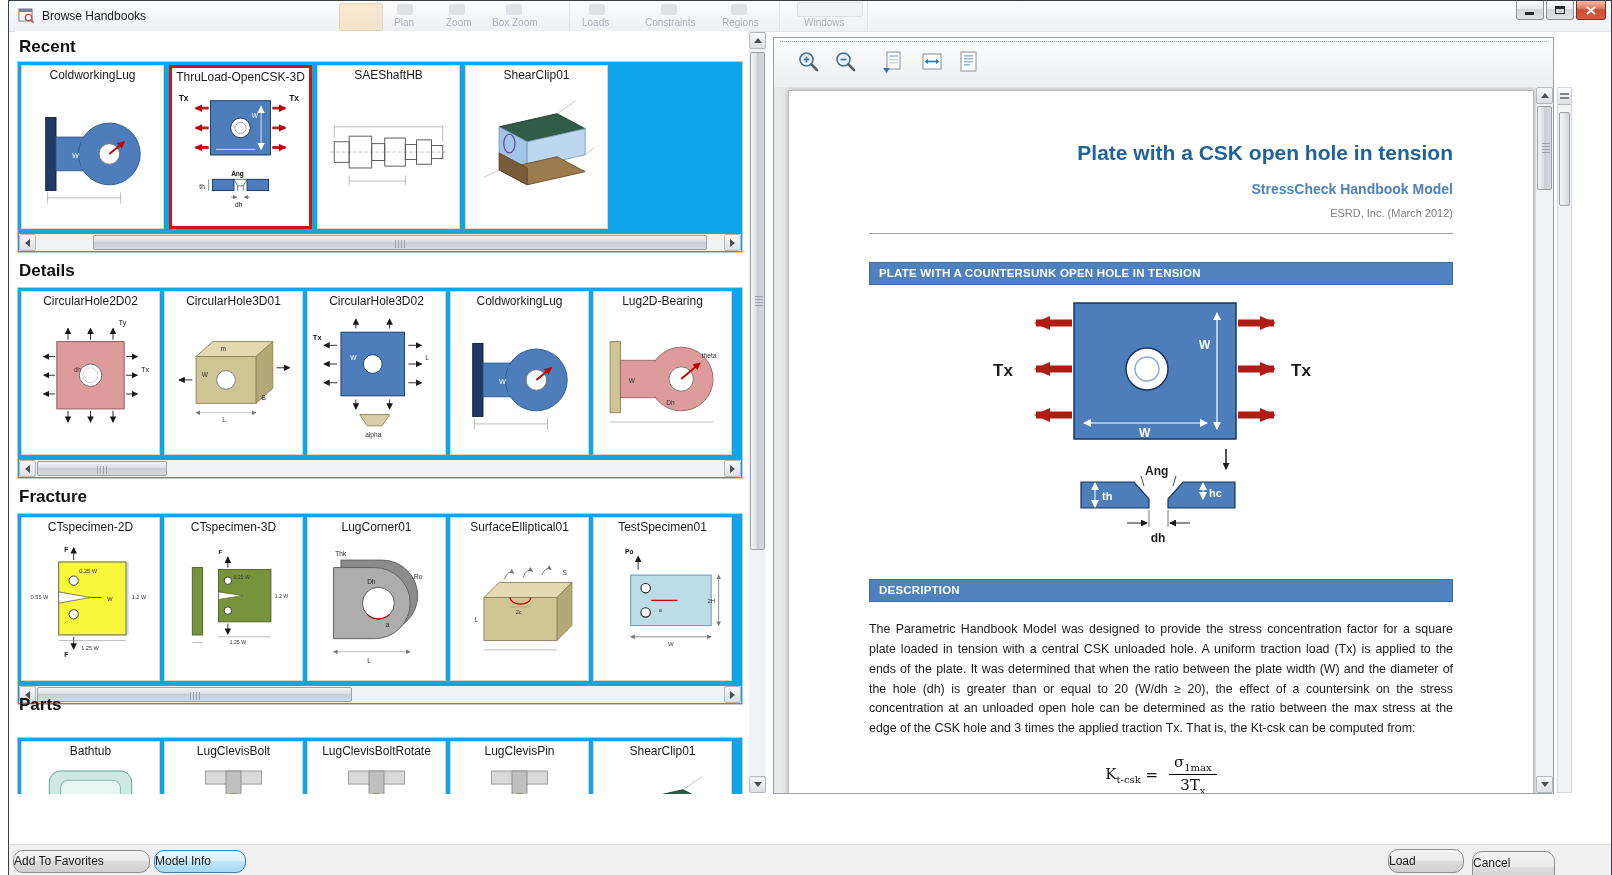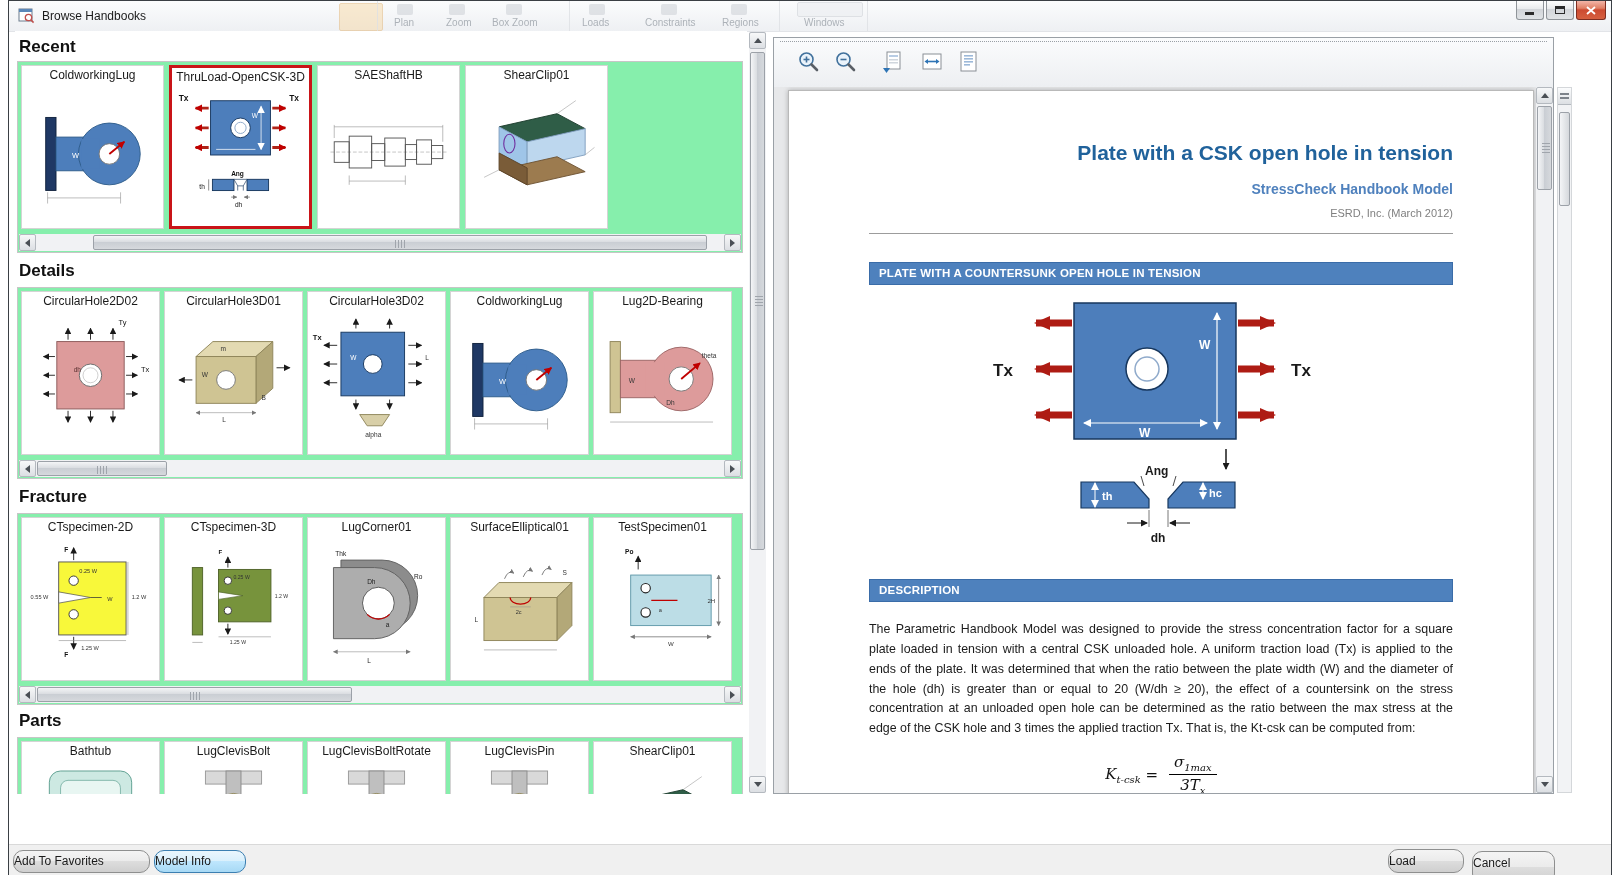--- a/index.html
+++ b/index.html
@@ -16,21 +16,21 @@
   .ghost-orange{position:absolute;left:330px;top:2px;width:42px;height:26px;background:#F7D9A6;border:1px solid #E2B270;opacity:.5;border-radius:2px;}
   .ghost-btn{position:absolute;left:788px;top:1px;width:64px;height:13px;background:#eceef1;border:1px solid #cfd3d8;opacity:.6;border-radius:2px;}
   .ghost-sep{position:absolute;top:0;width:1px;height:30px;background:#dde0e4;opacity:.8;}
   #winbtns{position:absolute;right:5px;top:0;display:flex;gap:2px;}
   .winbtn{width:28px;height:19px;border:1px solid #8f9499;border-top:none;border-radius:0 0 3px 3px;background:linear-gradient(#fefefe,#e8eaec 45%,#d2d5d9 46%,#e0e3e6);box-sizing:border-box;display:flex;align-items:center;justify-content:center;}
   .winbtn.close{width:30px;border-color:#7e2d20;background:linear-gradient(#f2b5a8,#e08066 40%,#cc4a31 50%,#d6603f);}
 
   
   #left-panel{position:absolute;left:6px;top:30px;width:732px;height:763px;overflow:hidden;background:#fff;}
   .sec-title{position:absolute;left:4px;font-size:17px;font-weight:bold;color:#111;}
-  .sec-box{position:absolute;left:2px;width:726px;border:1px solid #c6c6c6;background:#86efac;box-sizing:border-box;overflow:hidden;}
+  .sec-box{position:absolute;left:2px;width:726px;border:1px solid #c6c6c6;background:#0ea5e9;box-sizing:border-box;overflow:hidden;}
   .cards{position:absolute;left:1px;right:1px;top:1px;bottom:18px;display:flex;padding:2px;overflow:hidden;}
   .card{flex:0 0 auto;height:164px;background:#fff;border:1px solid #d4d4d4;box-sizing:border-box;overflow:hidden;}
   .gapL .card{width:143px;margin-right:5px;}
   .gapS .card{width:139px;margin-right:4px;}
   .card.selected{border:3px solid #C91418;}
   .card-label{height:18px;line-height:18px;font-size:12px;text-align:center;color:#1a1a1a;white-space:nowrap;overflow:hidden;}
   .thumb{display:block;margin:0 auto;width:131px;height:138px;}
 
   
   .hscroll{position:absolute;left:1px;right:1px;bottom:1px;height:17px;background:#f1f2f4;}
@@ -56,21 +56,21 @@
   #doc-area{position:absolute;left:0;right:0;top:49px;bottom:0;overflow:hidden;background:#e7e8ea;}
   #page{position:absolute;left:14px;top:3px;width:746px;height:900px;background:#fff;border:1px solid #b9b9b9;box-shadow:0 0 5px rgba(0,0,0,.25);box-sizing:border-box;}
   #page-inner{padding:50px 80px 0 80px;}
   .doc-title{font-size:21px;font-weight:bold;color:#20629B;text-align:right;}
   .doc-sub{margin-top:16px;font-size:14px;font-weight:bold;color:#4F81BD;text-align:right;}
   .doc-by{margin-top:10px;font-size:11px;color:#7f7f7f;text-align:right;}
   .doc-rule{margin-top:14px;border-top:1px solid #9c9c9c;}
   .banner{margin-top:28px;height:21px;line-height:21px;background:#4E81BD;border:1px solid #3a6ca8;color:#fff;font-size:11.5px;font-weight:bold;padding-left:9px;letter-spacing:.2px;}
   .diagram-wrap{text-align:center;margin-top:12px;}
   .doc-para{margin-top:18px;font-size:12.4px;line-height:1.6;color:#1b1b1b;text-align:justify;}
-  .formula{margin-top:14px;text-align:center;font-family:"DejaVu Serif",serif;font-style:italic;font-size:15px;color:#111;}
+  .formula{margin-top:14px;text-align:center;font-family:"DejaVu Serif",serif;font-size:15px;color:#111;}
   .formula .f-part,.formula .f-eq{vertical-align:middle;}
   .formula sub{font-size:10px;}
   .frac{display:inline-block;vertical-align:middle;text-align:center;margin-left:6px;}
   .frac .num{display:block;border-bottom:1px solid #000;padding:0 5px 1px;}
   .frac .den{display:block;padding-top:1px;}
 
   
   #outer-strip{position:absolute;left:1548px;top:86px;width:15px;height:706px;background:#f2f3f5;border:1px solid #d4d7da;box-sizing:border-box;}
   #outer-strip .mini-btn{position:absolute;left:0;top:0;width:13px;height:16px;background:linear-gradient(#fbfcfd,#dcdfe3);border-bottom:1px solid #b4b9bf;display:flex;align-items:center;justify-content:center;}
   #outer-strip .o-thumb{position:absolute;left:1px;top:24px;width:11px;height:94px;background:linear-gradient(90deg,#f4f5f7,#d5d8dc);border:1px solid #9ca1a8;border-radius:2px;box-sizing:border-box;}
@@ -549,21 +549,21 @@
           </div>
         <div class="sb-thumb" style="left:18px;width:315px;">
             <i class="grip-h"></i>
           </div>
         <div class="sb-btn sb-right">
             <i class="tri tri-r"></i>
           </div>
       </div>
     </div>
 
-    <div class="sec-title" style="top:680px">Parts</div>
+    <div class="sec-title" style="top:664px">Parts</div>
     <div class="sec-box" style="top:706px;height:57px;border-bottom:none">
       <div class="cards gapS" style="bottom:0">
         <div class="card">
           <div class="card-label">Bathtub</div>
           <svg class="thumb" viewBox="0 0 140 140">
               <use href="#s-tub"></use>
             </svg>
         </div>
         <div class="card">
           <div class="card-label">LugClevisBolt</div>

